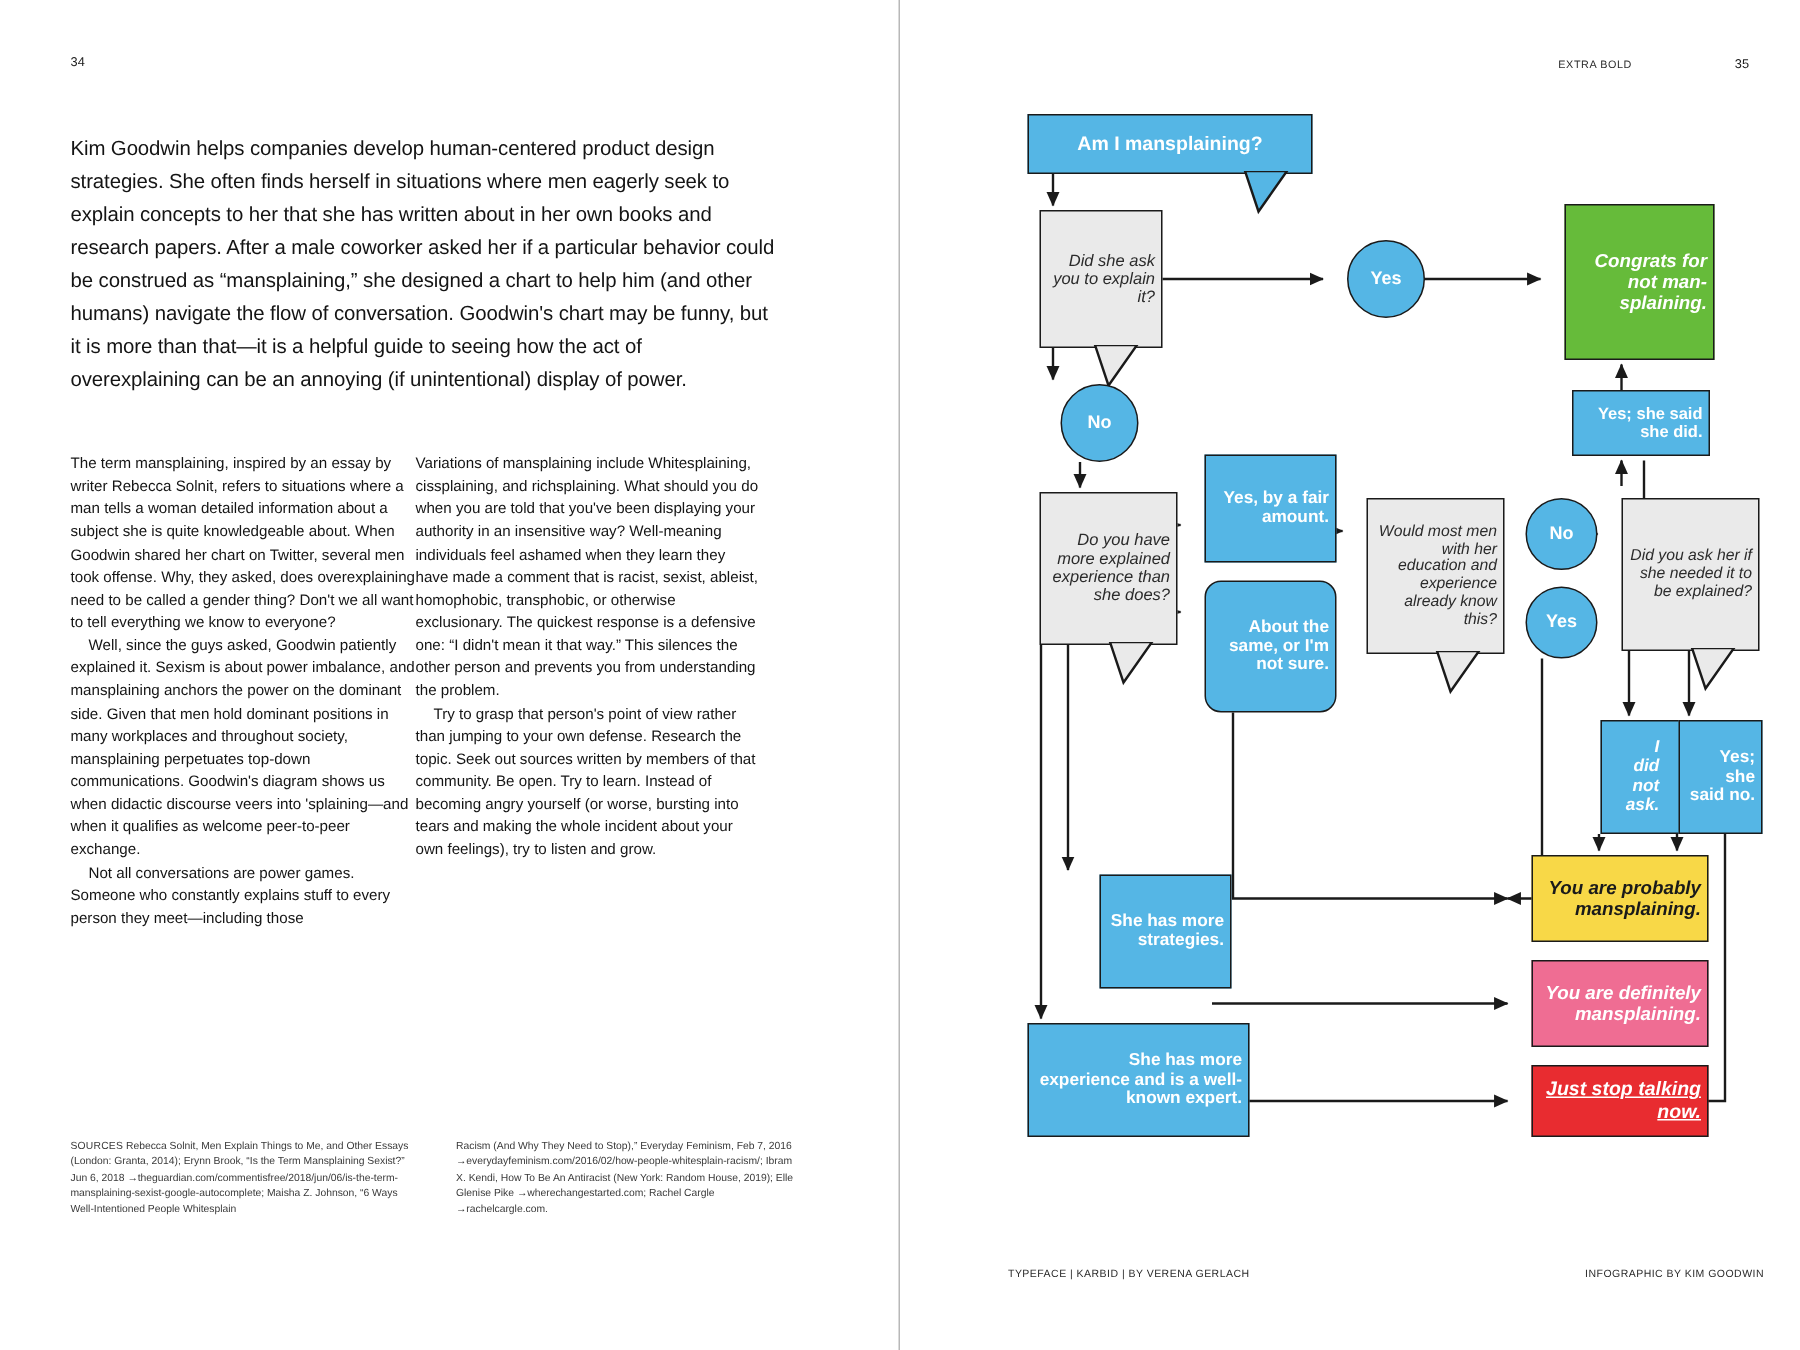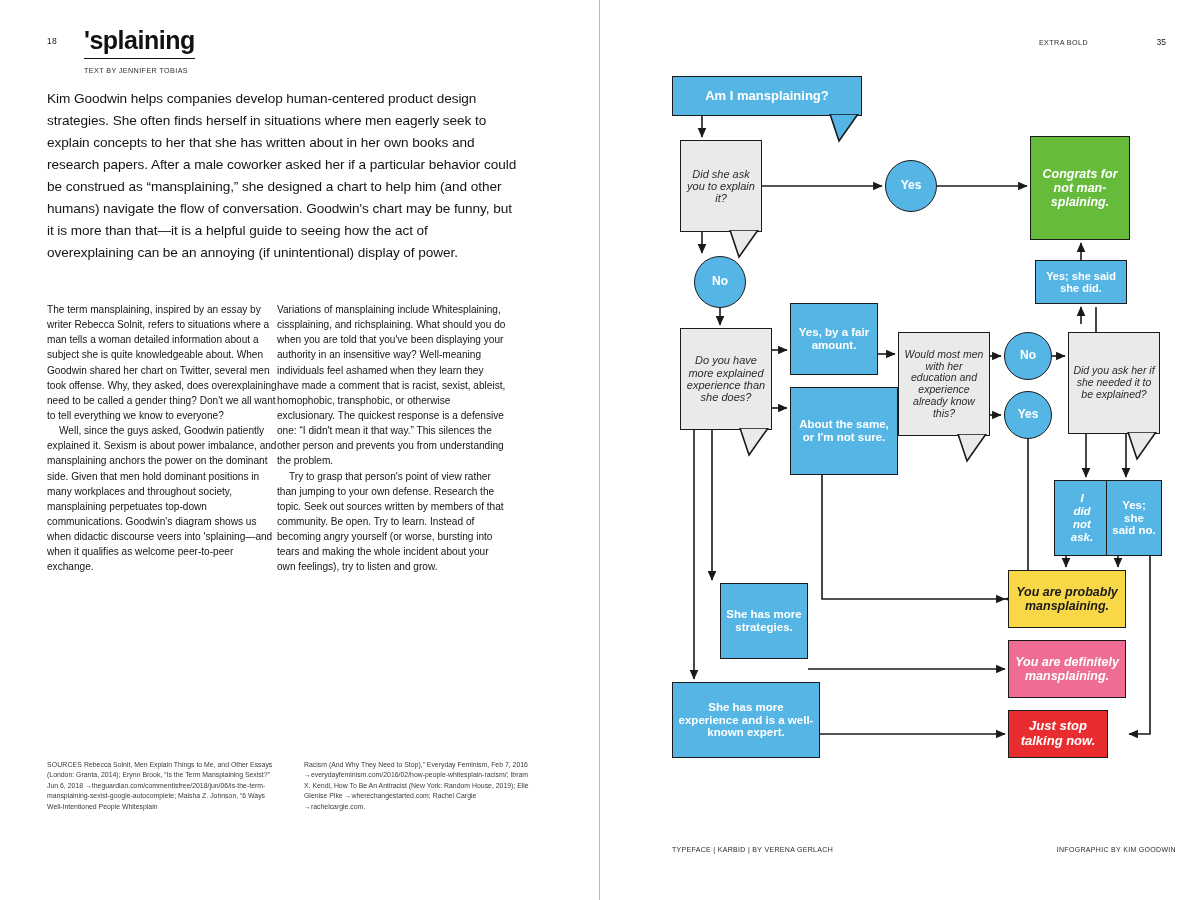--- a/index.html
+++ b/index.html
@@ -77,53 +77,51 @@
   #chart-stage {
     position: absolute; left: 60px; top: 60px;
     width: 540px; height: 740px;
   }
   #chart-svg { position: absolute; left: 0; top: 0; width: 540px; height: 740px; }
 
   .node {
     position: absolute;
     border: 1.6px solid #1a1a1a;
     display: flex; align-items: center; justify-content: center;
-    text-align: center;
+    text-align: right;
     line-height: 1.12;
+    margin-left: 13px;
   }
   .n-blue   { background: #55b6e5; color: #ffffff; font-weight: 700; font-style: normal; }
   .n-gray   { background: #eaeaea; color: #2b2b2b; font-style: italic; font-weight: 400; }
   .n-green  { background: #66bb3a; color: #ffffff; font-weight: 700; font-style: italic; }
   .n-yellow { background: #f8d847; color: #1a1a1a; font-weight: 700; font-style: italic; }
   .n-pink   { background: #ef6d93; color: #ffffff; font-weight: 700; font-style: italic; }
   .n-red    { background: #e82c30; color: #ffffff; font-weight: 700; font-style: italic; }
   .n-circle { border-radius: 50%; background: #55b6e5; color: #ffffff; font-weight: 700; }
 
   .tail { position: absolute; }
 </style>
 </head>
 <body>
 
 <div class="spread">
 
   <div class="page-left">
 
-    <div class="folio-left">18</div>
-
-    <div class="headline-wrap">
-      <div class="headline">'splaining</div>
-      <div class="byline">TEXT BY JENNIFER TOBIAS</div>
-    </div>
+    <div class="folio-left">34</div>
+
 
     <div class="intro">Kim Goodwin helps companies develop human-centered product design strategies. She often finds herself in situations where men eagerly seek to explain concepts to her that she has written about in her own books and research papers. After a male coworker asked her if a particular behavior could be construed as “mansplaining,” she designed a chart to help him (and other humans) navigate the flow of conversation. Goodwin's chart may be funny, but it is more than that—it is a helpful guide to seeing how the act of overexplaining can be an annoying (if unintentional) display of power.</div>
 
     <div class="cols">
       <div class="col">
         <p>The term mansplaining, inspired by an essay by writer Rebecca Solnit, refers to situations where a man tells a woman detailed information about a subject she is quite knowledgeable about. When Goodwin shared her chart on Twitter, several men took offense. Why, they asked, does overexplaining need to be called a gender thing? Don't we all want to tell everything we know to everyone?</p>
         <p>Well, since the guys asked, Goodwin patiently explained it. Sexism is about power imbalance, and mansplaining anchors the power on the dominant side. Given that men hold dominant positions in many workplaces and throughout society, mansplaining perpetuates top-down communications. Goodwin's diagram shows us when didactic discourse veers into 'splaining—and when it qualifies as welcome peer-to-peer exchange.</p>
+        <p>Not all conversations are power games. Someone who constantly explains stuff to every person they meet—including those</p>
       </div>
       <div class="col">
         <p>Variations of mansplaining include Whitesplaining, cissplaining, and richsplaining. What should you do when you are told that you've been displaying your authority in an insensitive way? Well-meaning individuals feel ashamed when they learn they have made a comment that is racist, sexist, ableist, homophobic, transphobic, or otherwise exclusionary. The quickest response is a defensive one: “I didn't mean it that way.” This silences the other person and prevents you from understanding the problem.</p>
         <p>Try to grasp that person's point of view rather than jumping to your own defense. Research the topic. Seek out sources written by members of that community. Be open. Try to learn. Instead of becoming angry yourself (or worse, bursting into tears and making the whole incident about your own feelings), try to listen and grow.</p>
       </div>
     </div>
 
     <div class="sources">
       <div class="src-col">
         <span class="src-lbl">SOURCES</span>
@@ -207,21 +205,21 @@
           <div class="node n-gray" style="left: 20px; top: 268px; width: 92px; height: 102px; font-size: 11px; padding: 2px 4px;">
             <span>Do you have more explained experience than she does?</span>
           </div>
           <div class="tail" style="left: 78px; top: 368px;"><svg width="34" height="30" viewBox="0 0 34 30">
               <path d="M2,0 L30,0 L11,27 Z" fill="#eaeaea" stroke="#1a1a1a" stroke-width="1.6" stroke-linejoin="miter"></path>
               <path d="M2,-2 L30,-2" stroke="#eaeaea" stroke-width="4"></path>
             </svg></div>
           <div class="node n-blue" style="left: 130px; top: 243px; width: 88px; height: 72px; font-size: 11.5px; padding: 2px 4px;">
             <span>Yes, by a fair amount.</span>
           </div>
-          <div class="node n-blue" style="left: 130px; top: 327px; width: 108px; height: 88px; font-size: 11.5px; padding: 2px 4px;">
+          <div class="node n-blue" style="left: 130px; top: 327px; width: 88px; height: 88px; font-size: 11.5px; padding: 2px 4px; border-radius: 11px;">
             <span>About the same, or I'm not sure.</span>
           </div>
           <div class="node n-gray" style="left: 238px; top: 272px; width: 92px; height: 104px; font-size: 10.5px; padding: 2px 4px;">
             <span>Would most men with her education and experience already know this?</span>
           </div>
           <div class="tail" style="left: 296px; top: 374px;"><svg width="34" height="30" viewBox="0 0 34 30">
               <path d="M2,0 L30,0 L11,27 Z" fill="#eaeaea" stroke="#1a1a1a" stroke-width="1.6" stroke-linejoin="miter"></path>
               <path d="M2,-2 L30,-2" stroke="#eaeaea" stroke-width="4"></path>
             </svg></div>
           <div class="node n-circle" style="left: 344px; top: 272px; width: 48px; height: 48px; font-size: 12px; padding: 2px 4px;">
@@ -248,21 +246,21 @@
           </div>
           <div class="node n-blue" style="left: 12px; top: 622px; width: 148px; height: 76px; font-size: 11.5px; padding: 2px 4px;">
             <span>She has more experience and is a well-known expert.</span>
           </div>
           <div class="node n-yellow" style="left: 348px; top: 510px; width: 118px; height: 58px; font-size: 12.5px; padding: 2px 4px;">
             <span>You are probably mansplaining.</span>
           </div>
           <div class="node n-pink" style="left: 348px; top: 580px; width: 118px; height: 58px; font-size: 12.5px; padding: 2px 4px;">
             <span>You are definitely mansplaining.</span>
           </div>
-          <div class="node n-red" style="left: 348px; top: 650px; width: 100px; height: 48px; font-size: 13px; padding: 2px 4px;">
+          <div class="node n-red" style="left: 348px; top: 650px; width: 118px; height: 48px; font-size: 13px; padding: 2px 4px; text-decoration: underline;">
             <span>Just stop talking now.</span>
           </div>
         </div>
     </div>
 
     <div class="foot-left">TYPEFACE | KARBID | BY VERENA GERLACH</div>
     <div class="foot-right">INFOGRAPHIC BY KIM GOODWIN</div>
   </div>
 </div>
 

